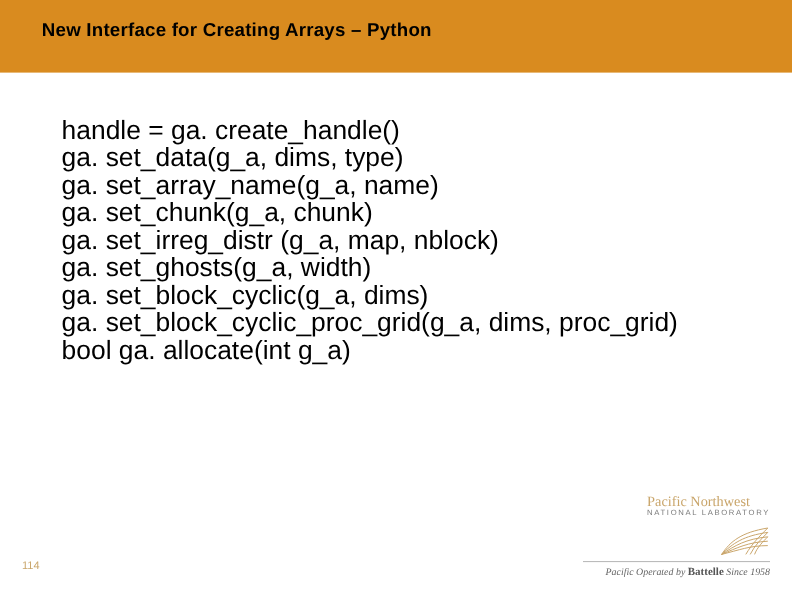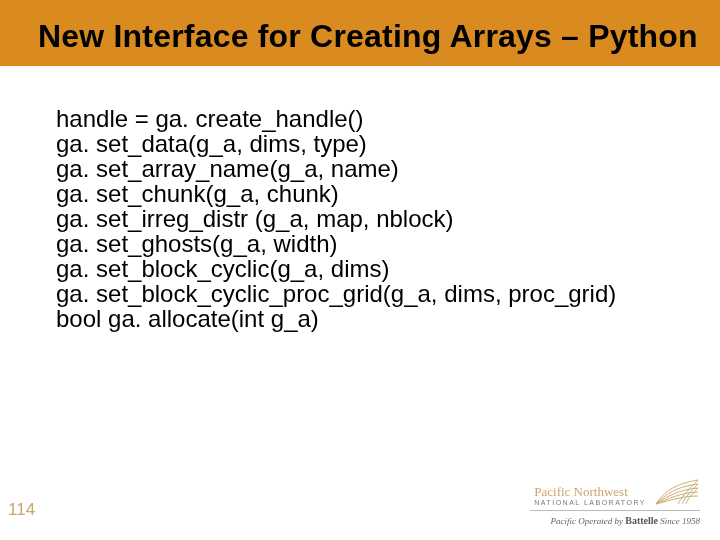--- a/index.html
+++ b/index.html
@@ -23,55 +23,56 @@
     top: 0;
     left: 0;
     width: 720px;
     height: 66px;
     background: #d98b1f;
   }
   .title-text {
     position: absolute;
     top: 18px;
     left: 38px;
-    font-size: 32px;
+    font-size: 17px;
     font-weight: bold;
     color: #000;
     letter-spacing: 0.2px;
   }
   .code-block {
     position: absolute;
     top: 106px;
     left: 56px;
     font-size: 24px;
     line-height: 25px;
     color: #000;
     font-family: Arial, Helvetica, sans-serif;
     white-space: pre;
   }
   .page-num {
     position: absolute;
     bottom: 20px;
-    left: 8px;
-    font-size: 17px;
+    left: 20px;
+    font-size: 10px;
     color: #c9a56a;
   }
   .footer-right {
     position: absolute;
     bottom: 14px;
     right: 20px;
     display: flex;
     flex-direction: column;
     align-items: flex-end;
     gap: 4px;
   }
   .logo-row {
     display: flex;
     align-items: flex-end;
     gap: 8px;
+    flex-direction: column;
   }
   .logo-text {
     display: flex;
     flex-direction: column;
     align-items: flex-start;
     line-height: 1;
   }
   .pnw {
     font-size: 13px;
     color: #c9a56a;

